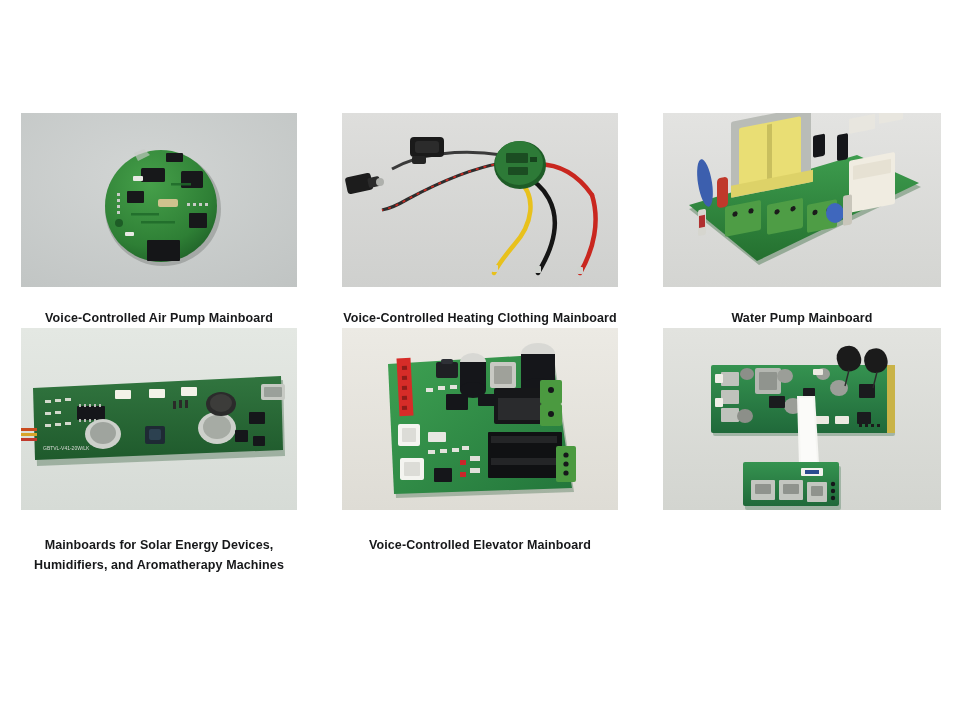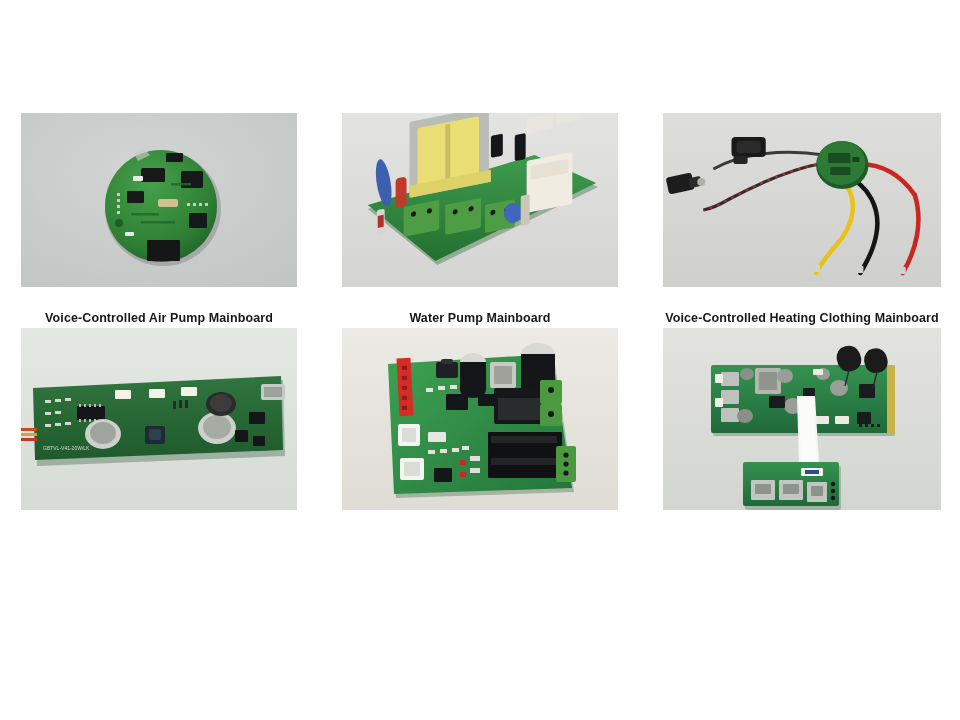--- a/index.html
+++ b/index.html
@@ -94,20 +94,60 @@
             <rect x="150" y="70" width="20" height="2.5"></rect>
           </g>
           <circle cx="98" cy="110" r="4" fill="#1d5c26"></circle>
         </svg>
       </div>
       <div class="caption">Voice-Controlled Air Pump Mainboard</div>
     </div>
 
     <div class="cell">
       <div class="thumb">
+        <svg class="board" viewBox="0 0 276 174" preserveAspectRatio="none">
+          <defs>
+            <linearGradient id="bg2" x1="0" y1="0" x2="0" y2="1">
+              <stop offset="0%" stop-color="#dededc"></stop>
+              <stop offset="100%" stop-color="#cfd0ce"></stop>
+            </linearGradient>
+          </defs>
+          <rect x="0" y="0" width="276" height="174" fill="url(#bg2)"></rect>
+          <path d="M186 52 C215 48 236 62 250 82" stroke="#c9271f" stroke-width="4.5" fill="none" stroke-linecap="round"></path>
+          <path d="M250 82 C258 108 252 136 238 160" stroke="#c9271f" stroke-width="4.5" fill="none" stroke-linecap="round"></path>
+          <path d="M180 62 C205 72 216 96 212 120 C209 140 200 152 196 160" stroke="#151515" stroke-width="4.5" fill="none" stroke-linecap="round"></path>
+          <path d="M176 66 C196 84 190 112 172 132 C162 144 156 152 152 160" stroke="#e8c11c" stroke-width="4.5" fill="none" stroke-linecap="round"></path>
+          <path d="M160 42 C120 36 78 40 50 56" stroke="#3a3a3a" stroke-width="3" fill="none"></path>
+          <path d="M160 50 C126 56 92 72 66 86 C54 93 46 96 40 97" stroke="#2d2d2d" stroke-width="3.2" fill="none"></path>
+          <g stroke="#c9271f" stroke-width="1.8">
+            <path d="M160 50 C126 56 92 72 66 86 C54 93 46 96 40 97" stroke-dasharray="3 5" fill="none"></path>
+          </g>
+          <rect x="68" y="24" width="34" height="20" rx="4" fill="#1a1a1a"></rect>
+          <rect x="73" y="28" width="24" height="12" rx="3" fill="#2b2b2b"></rect>
+          <rect x="70" y="43" width="14" height="8" rx="2" fill="#242424"></rect>
+          <rect x="4" y="62" width="26" height="17" rx="3" fill="#1c1c1c" transform="rotate(-12 17 70)"></rect>
+          <rect x="26" y="64" width="12" height="10" rx="2" fill="#2b2b2b" transform="rotate(-12 32 69)"></rect>
+          <circle cx="38" cy="69" r="4" fill="#aeb0ac"></circle>
+          <ellipse cx="178" cy="52" rx="26" ry="24" fill="#1e5c27"></ellipse>
+          <ellipse cx="177" cy="50" rx="24" ry="22" fill="#2d7a37"></ellipse>
+          <rect x="164" y="40" width="22" height="10" rx="1" fill="#1b4d22"></rect>
+          <rect x="166" y="54" width="20" height="8" rx="1" fill="#1b4d22"></rect>
+          <rect x="188" y="44" width="7" height="5" fill="#16441d"></rect>
+          <g fill="#cfd2ce">
+            <rect x="150" y="152" width="6" height="7" rx="1"></rect>
+            <rect x="193" y="153" width="6" height="7" rx="1"></rect>
+            <rect x="235" y="154" width="6" height="7" rx="1"></rect>
+          </g>
+        </svg>
+      </div>
+      <div class="caption">Voice-Controlled Heating Clothing Mainboard</div>
+    </div>
+
+    <div class="cell">
+      <div class="thumb">
         <svg class="board" viewBox="0 0 278 174" preserveAspectRatio="none">
           <defs>
             <linearGradient id="bg3" x1="0" y1="0" x2="0" y2="1">
               <stop offset="0%" stop-color="#e3e3e1"></stop>
               <stop offset="100%" stop-color="#d4d5d2"></stop>
             </linearGradient>
             <linearGradient id="pcb3" x1="0" y1="0" x2="0" y2="1">
               <stop offset="0%" stop-color="#3d9c4e"></stop>
               <stop offset="100%" stop-color="#24702f"></stop>
             </linearGradient>
@@ -140,60 +180,20 @@
           <rect x="186" y="42" width="26" height="15" rx="1" fill="#e8e6df" transform="skewY(-11)"></rect>
           <rect x="216" y="38" width="24" height="15" rx="1" fill="#e8e6df" transform="skewY(-11)"></rect>
           <rect x="35" y="104" width="8" height="26" rx="2" fill="#d6d6cf" transform="skewY(-11)"></rect>
           <rect x="36" y="110" width="6" height="12" fill="#b03030" transform="skewY(-11)"></rect>
           <rect x="180" y="118" width="9" height="30" rx="2" fill="#c9c6bb" transform="skewY(-11)"></rect>
         </svg>
       </div>
       <div class="caption">Water Pump Mainboard</div>
     </div>
 
-    <div class="cell">
-      <div class="thumb">
-        <svg class="board" viewBox="0 0 276 174" preserveAspectRatio="none">
-          <defs>
-            <linearGradient id="bg2" x1="0" y1="0" x2="0" y2="1">
-              <stop offset="0%" stop-color="#dededc"></stop>
-              <stop offset="100%" stop-color="#cfd0ce"></stop>
-            </linearGradient>
-          </defs>
-          <rect x="0" y="0" width="276" height="174" fill="url(#bg2)"></rect>
-          <path d="M186 52 C215 48 236 62 250 82" stroke="#c9271f" stroke-width="4.5" fill="none" stroke-linecap="round"></path>
-          <path d="M250 82 C258 108 252 136 238 160" stroke="#c9271f" stroke-width="4.5" fill="none" stroke-linecap="round"></path>
-          <path d="M180 62 C205 72 216 96 212 120 C209 140 200 152 196 160" stroke="#151515" stroke-width="4.5" fill="none" stroke-linecap="round"></path>
-          <path d="M176 66 C196 84 190 112 172 132 C162 144 156 152 152 160" stroke="#e8c11c" stroke-width="4.5" fill="none" stroke-linecap="round"></path>
-          <path d="M160 42 C120 36 78 40 50 56" stroke="#3a3a3a" stroke-width="3" fill="none"></path>
-          <path d="M160 50 C126 56 92 72 66 86 C54 93 46 96 40 97" stroke="#2d2d2d" stroke-width="3.2" fill="none"></path>
-          <g stroke="#c9271f" stroke-width="1.8">
-            <path d="M160 50 C126 56 92 72 66 86 C54 93 46 96 40 97" stroke-dasharray="3 5" fill="none"></path>
-          </g>
-          <rect x="68" y="24" width="34" height="20" rx="4" fill="#1a1a1a"></rect>
-          <rect x="73" y="28" width="24" height="12" rx="3" fill="#2b2b2b"></rect>
-          <rect x="70" y="43" width="14" height="8" rx="2" fill="#242424"></rect>
-          <rect x="4" y="62" width="26" height="17" rx="3" fill="#1c1c1c" transform="rotate(-12 17 70)"></rect>
-          <rect x="26" y="64" width="12" height="10" rx="2" fill="#2b2b2b" transform="rotate(-12 32 69)"></rect>
-          <circle cx="38" cy="69" r="4" fill="#aeb0ac"></circle>
-          <ellipse cx="178" cy="52" rx="26" ry="24" fill="#1e5c27"></ellipse>
-          <ellipse cx="177" cy="50" rx="24" ry="22" fill="#2d7a37"></ellipse>
-          <rect x="164" y="40" width="22" height="10" rx="1" fill="#1b4d22"></rect>
-          <rect x="166" y="54" width="20" height="8" rx="1" fill="#1b4d22"></rect>
-          <rect x="188" y="44" width="7" height="5" fill="#16441d"></rect>
-          <g fill="#cfd2ce">
-            <rect x="150" y="152" width="6" height="7" rx="1"></rect>
-            <rect x="193" y="153" width="6" height="7" rx="1"></rect>
-            <rect x="235" y="154" width="6" height="7" rx="1"></rect>
-          </g>
-        </svg>
-      </div>
-      <div class="caption">Voice-Controlled Heating Clothing Mainboard</div>
-    </div>
-
     <div class="cell row2">
       <div class="thumb">
         <svg class="board" viewBox="0 0 276 182" preserveAspectRatio="none">
           <defs>
             <linearGradient id="bg4" x1="0" y1="0" x2="0" y2="1">
               <stop offset="0%" stop-color="#e4e8e3"></stop>
               <stop offset="100%" stop-color="#d6dbd6"></stop>
             </linearGradient>
             <linearGradient id="pcb4" x1="0" y1="0" x2="0" y2="1">
               <stop offset="0%" stop-color="#31753f"></stop>
@@ -249,20 +249,21 @@
               <rect x="44" y="94" width="6" height="3"></rect>
           </g>
           <g>
             <rect x="0" y="100" width="16" height="3" fill="#c94b1f"></rect>
             <rect x="0" y="105" width="16" height="3" fill="#d8a42a"></rect>
             <rect x="0" y="110" width="16" height="3" fill="#c0392b"></rect>
           </g>
           <text x="22" y="122" font-family="Liberation Sans, sans-serif" font-size="5" fill="#d9dcd7">GBTVL-V41-20W/LK</text>
         </svg>
       </div>
+      <div class="caption">Mainboards for Solar Energy Devices,<br>Humidifiers, and Aromatherapy Machines</div>
     </div>
 
     <div class="cell row2">
       <div class="thumb">
         <svg class="board" viewBox="0 0 276 182" preserveAspectRatio="none">
           <defs>
             <linearGradient id="bg5" x1="0" y1="0" x2="0" y2="1">
               <stop offset="0%" stop-color="#eceae4"></stop>
               <stop offset="100%" stop-color="#dedcd5"></stop>
             </linearGradient>
@@ -326,20 +327,21 @@
           <g fill="#c9272a">
             <rect x="118" y="132" width="6" height="5"></rect>
               <rect x="118" y="144" width="6" height="5"></rect>
           </g>
           <g fill="#e0e0da">
             <rect x="128" y="128" width="10" height="5"></rect>
               <rect x="128" y="140" width="10" height="5"></rect>
           </g>
         </svg>
       </div>
+      <div class="caption">Voice-Controlled Elevator Mainboard</div>
     </div>
 
     <div class="cell row2">
       <div class="thumb">
         <svg class="board" viewBox="0 0 278 182" preserveAspectRatio="none">
           <defs>
             <linearGradient id="bg6" x1="0" y1="0" x2="0" y2="1">
               <stop offset="0%" stop-color="#e2e3df"></stop>
               <stop offset="100%" stop-color="#d3d5d0"></stop>
             </linearGradient>

